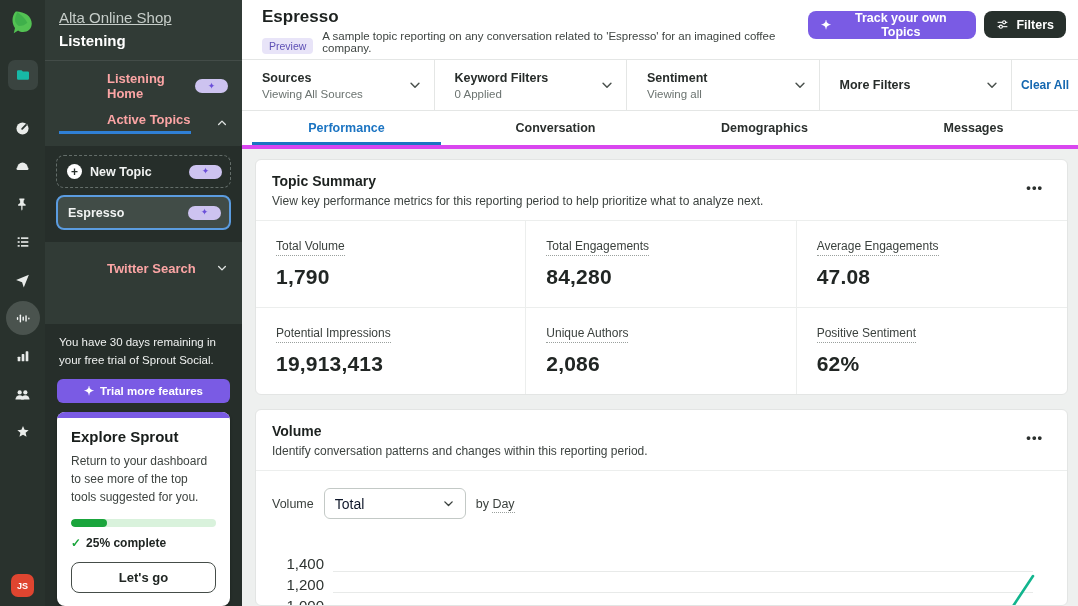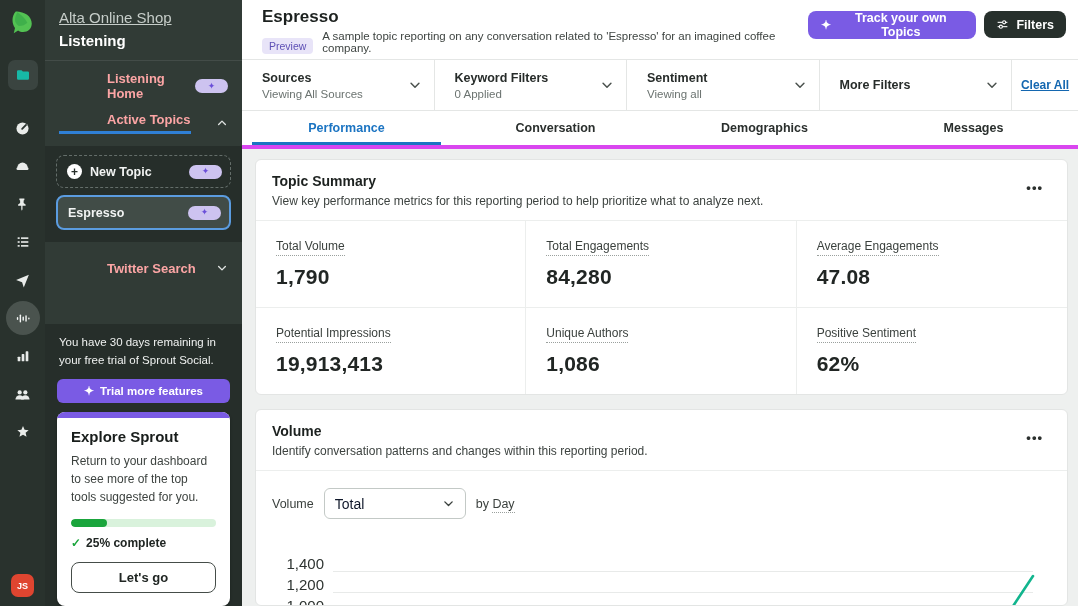--- a/index.html
+++ b/index.html
@@ -74,21 +74,21 @@
 
   .filter-bar{background:#fff;border-top:1px solid #e4e6e5;border-bottom:1px solid #e4e6e5;height:50px;
     display:flex;flex-shrink:0;}
   .filter-item{flex:1;border-right:1px solid #e4e6e5;display:flex;align-items:center;padding:0 12px 0 20px;
     cursor:pointer;min-width:0;}
   .filter-texts{flex:1;display:flex;flex-direction:column;justify-content:center;}
   .filter-label{font-size:12.5px;font-weight:bold;color:#272c2a;}
   .filter-sub{font-size:11.5px;color:#6b7370;margin-top:3px;}
   .filter-sub:empty{margin-top:0;}
   .clear-all{width:66px;display:flex;align-items:center;justify-content:center;cursor:pointer;}
-  .clear-all span{font-size:12px;font-weight:bold;color:#1467b0;text-decoration:underline;}
+  .clear-all span{font-size:12px;font-weight:bold;color:#1467b0;}
 
   .tabs{background:#fff;height:34px;display:flex;border-bottom:4px solid #d946ef;flex-shrink:0;}
   .tab{flex:1;display:flex;align-items:center;justify-content:center;font-size:12.5px;font-weight:bold;
     color:#2a2f2d;cursor:pointer;position:relative;}
   .tab.active{color:#1b74c2;}
   .tab.active::after{content:"";position:absolute;left:10px;right:10px;bottom:0;height:3px;background:#1b74c2;}
 
   .content{flex:1;background:#eef0ef;padding:10px 10px 0 13px;display:flex;flex-direction:column;gap:14px;
     overflow:hidden;}
   .card{background:#fff;border:1px solid #e3e5e4;border-radius:6px;}
@@ -371,21 +371,21 @@
           <div class="metric-cell row1">
             <span class="metric-label">Average Engagements</span>
             <div class="metric-value">47.08</div>
           </div>
           <div class="metric-cell">
             <span class="metric-label">Potential Impressions</span>
             <div class="metric-value">19,913,413</div>
           </div>
           <div class="metric-cell">
             <span class="metric-label">Unique Authors</span>
-            <div class="metric-value">1,086</div>
+            <div class="metric-value">2,086</div>
           </div>
           <div class="metric-cell">
             <span class="metric-label">Positive Sentiment</span>
             <div class="metric-value">62%</div>
           </div>
         </div>
       </section>
 
       <section class="card volume-card">
         <div class="card-head vol-head">

